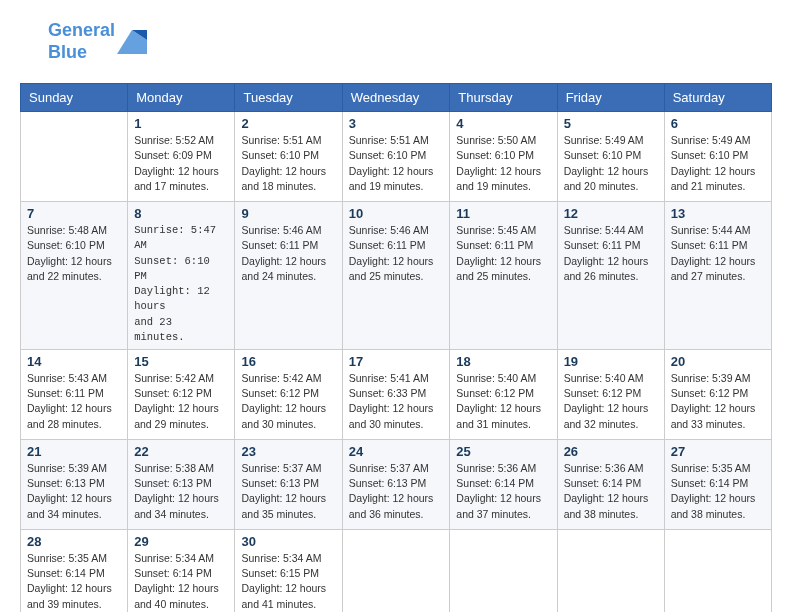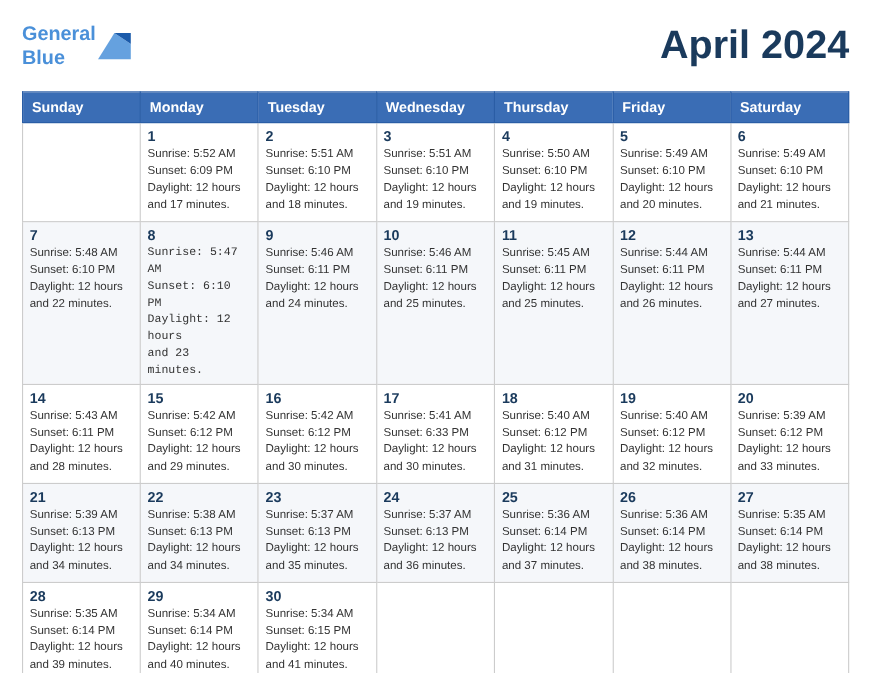--- a/index.html
+++ b/index.html
@@ -46,21 +46,21 @@
       width: 100%;
       border-collapse: collapse;
       font-size: 11px;
     }
     .calendar th {
       background-color: #3a6db5;
       color: #fff;
       text-align: left;
       padding: 6px 8px;
       font-size: 13px;
-      font-weight: bold;
+      font-weight: normal;
       border: 1px solid #2a5da5;
     }
     .calendar td {
       border: 1px solid #ccc;
       vertical-align: top;
       padding: 4px 6px;
       width: 108px;
       height: 90px;
       background: #fff;
     }
@@ -79,37 +79,36 @@
       font-size: 10.5px;
       line-height: 1.45;
     }
     .empty-cell {
       background: #fff !important;
     }
   </style>
 </head>
 <body>
 
-<div style="display:flex; justify-content:space-between; align-items:flex-start; margin-bottom:10px;">
+<div style="display:flex; justify-content:space-between; align-items:flex-start; margin-bottom:10px;margin-left:28px;">
   <div class="header-logo">
     <div>
       <div style="display:flex; align-items:center;">
         <div class="logo-text">
           <span>General</span><br>
           <span style="color:#4a90d9;">Blue</span>
         </div>
         <svg class="logo-icon" viewBox="0 0 30 24" xmlns="http://www.w3.org/2000/svg">
           <polygon points="0,24 15,0 30,10 30,24" fill="#4a90d9" opacity="0.85"></polygon>
           <polygon points="15,0 30,10 30,0" fill="#1a5aaa"></polygon>
         </svg>
       </div>
     </div>
   </div>
   <div class="title-section">
-    <div class="month-title">April 2024</div>
   </div>
 </div>
 
 <table class="calendar">
   <thead>
     <tr id="calendar-header">
     <th>Sunday</th>
         <th>Monday</th>
         <th>Tuesday</th>
         <th>Wednesday</th>

